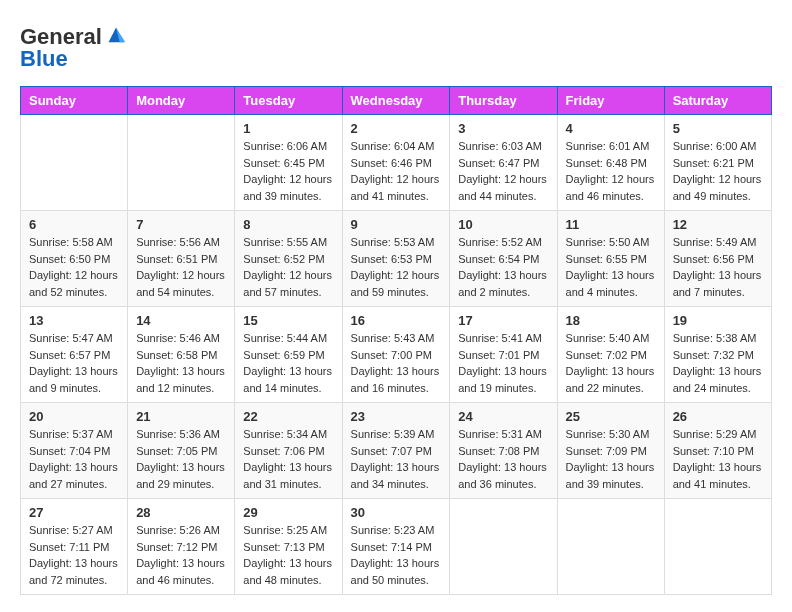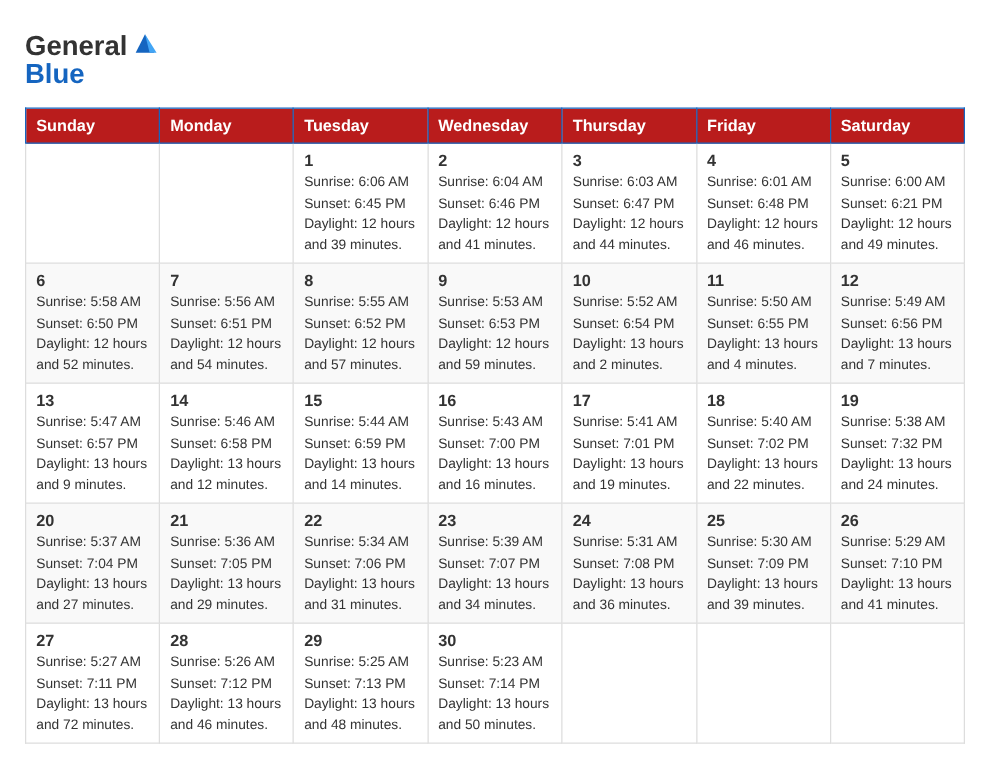--- a/index.html
+++ b/index.html
@@ -31,21 +31,21 @@
     .location {
       font-size: 16px;
       color: #555;
     }
     .calendar {
       width: 100%;
       border-collapse: collapse;
       border: 1px solid #ccc;
     }
     .calendar th {
-      background-color: #b91c1c;
+      background-color: #d946ef;
       color: #fff;
       text-align: left;
       padding: 6px 8px;
       font-size: 13px;
       font-weight: bold;
       border: 1px solid #1565c0;
     }
     .calendar td {
       vertical-align: top;
       padding: 6px 8px;

